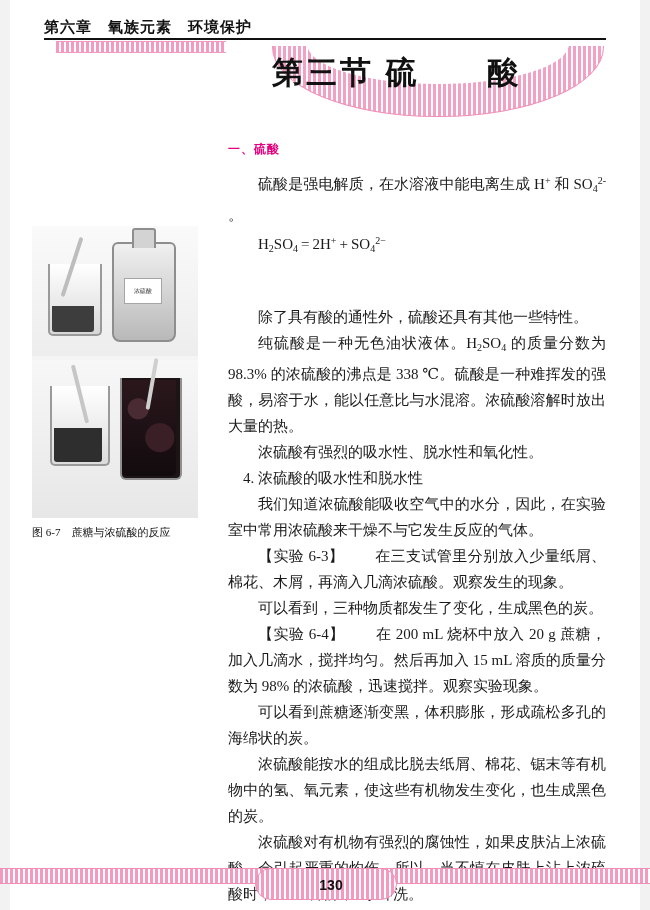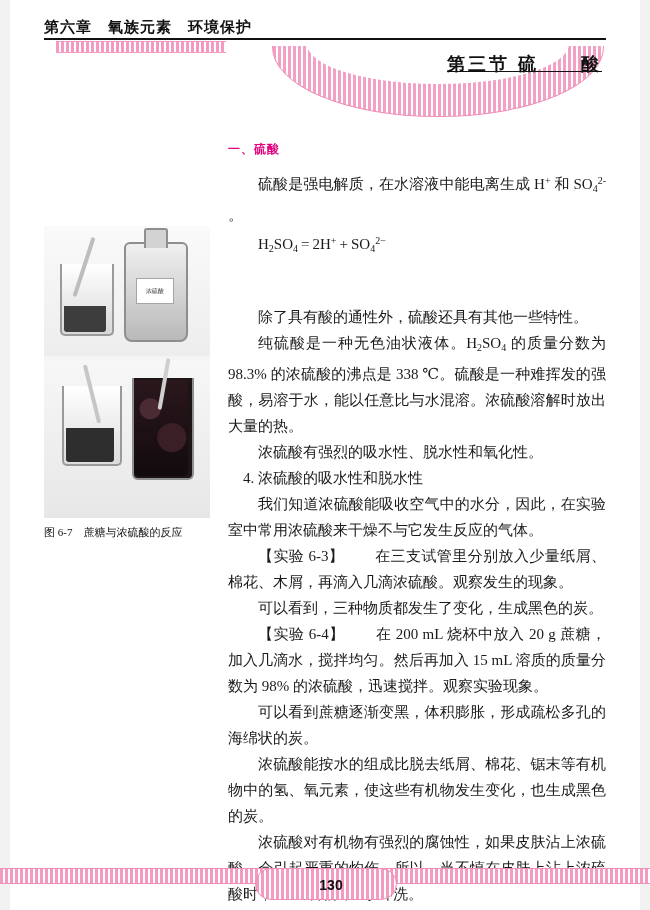--- a/index.html
+++ b/index.html
@@ -79,27 +79,26 @@
     width: 262px;
     height: 40px;
     background: #ffffff;
     border-radius: 0 0 131px 131px / 0 0 40px 40px;
   }
   .banner-title {
     position: absolute;
     left: 0;
     top: 6px;
     width: 330px;
-    text-align: right;
-    font-size: 18px;
+    text-align: left;
+    font-size: 31px;
     font-weight: bold;
     letter-spacing: 3px;
     color: #111;
     font-family: "Liberation Sans", "DejaVu Sans", sans-serif;
-    text-decoration: underline;
   }
 
   
   .h-sub {
     position: absolute;
     left: 228px;
     top: 141px;
     font-size: 12px;
     font-weight: bold;
     color: #e4007f;
@@ -178,21 +177,21 @@
     left: 14px;
     top: 28px;
     width: 346px;
     font-size: 14.5px;
     line-height: 22px;
   }
 
   
   .fig {
     position: absolute;
-    left: 44px;
+    left: 32px;
     top: 226px;
     width: 166px;
   }
   .fig-img {
     position: relative;
     width: 166px;
     height: 292px;
     background: #f4f4f4;
     overflow: hidden;
   }

